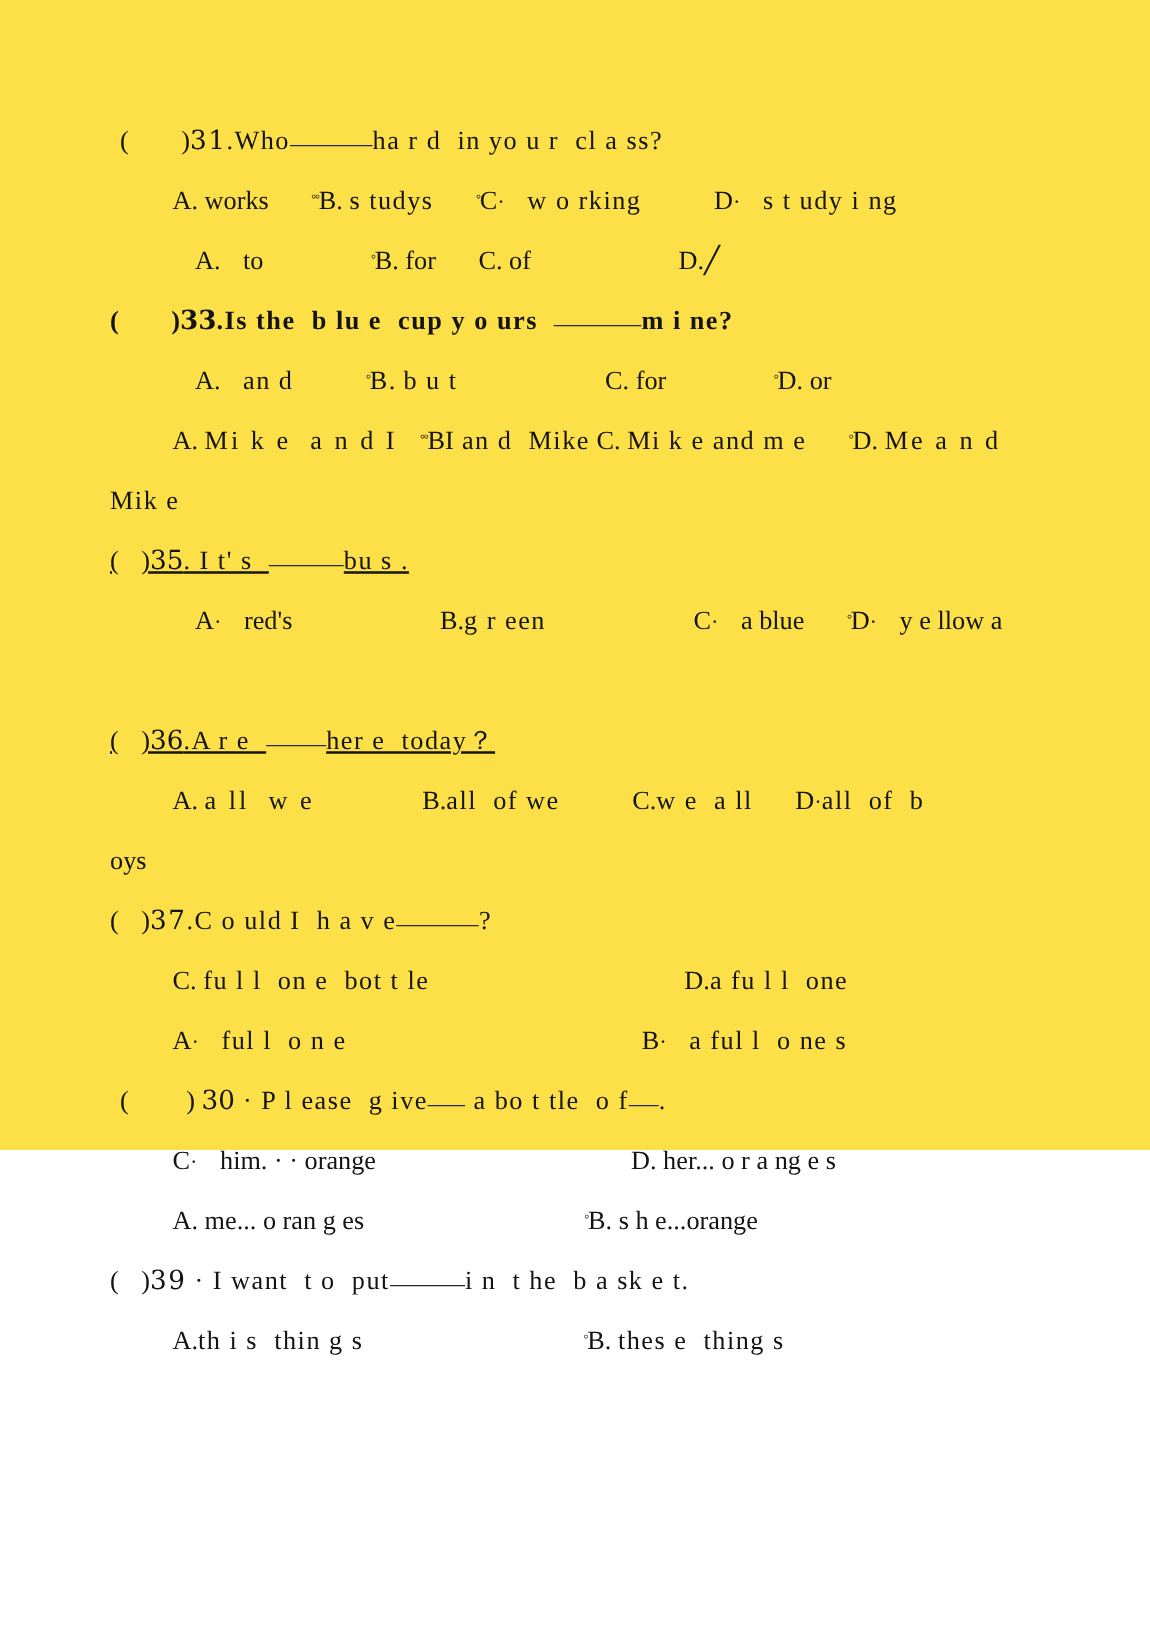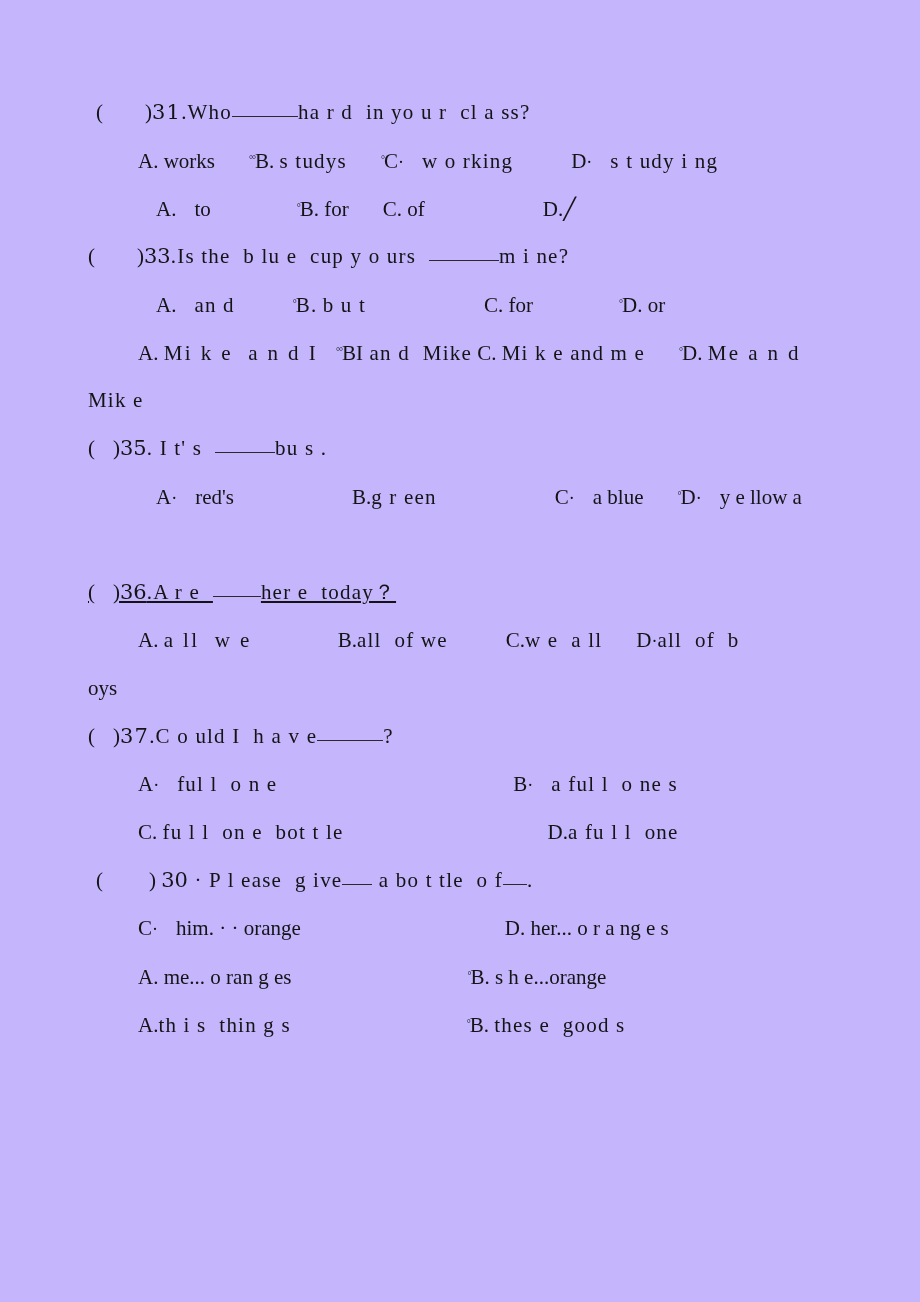--- a/index.html
+++ b/index.html
@@ -14,22 +14,22 @@
     position: relative;
     font-family: "Liberation Serif", "DejaVu Serif", serif;
     color: #111111;
     overflow: hidden;
   }
   .page {
     position: absolute;
     left: 0;
     top: 0;
     width: 920px;
-    height: 1302px;
-    background: #c4b5fd;
+    height: 920px;
+    background: #fde047;
   }
   .content {
     position: absolute;
     left: 88px;
     top: 88px;
     width: 800px;
   }
 
   
   .line {
@@ -106,50 +106,51 @@
 <div class="page">
   <div class="content">
 
     <div class="line q-line"><span>(</span><span class="paren-gap"></span><span>)</span><span class="qnum sp1">31</span><span class="sp1">.Who</span><span class="blank w66"></span><span class="sp1">ha r d  in yo u r  cl a ss?</span></div>
 
     <div class="line opt-line"><span><span>A.</span> <span>works</span></span><span class="tabmd"></span><span><span class="deg">°°</span><span>B.</span> <span class="sp1">s tudys</span></span><span class="tabmd"></span><span><span class="deg">°</span><span>C</span><span class="mdot">·</span><span class="tabsm"></span><span class="sp1">w o rking</span></span><span class="tablg"></span><span><span>D</span><span class="mdot">·</span><span class="tabsm"></span><span class="sp1">s t udy i ng</span></span></div>
 
 
     <div class="line opt-line"><span class="tabsm"></span><span><span>A.</span><span class="tabsm"></span><span>to</span></span><span class="tabxl"></span><span><span class="deg">°</span><span>B.</span> <span>for</span></span><span class="tabmd"></span><span><span>C.</span> <span>of</span></span><span class="tabxxl"></span><span><span>D.</span><span>╱</span></span></div>
 
-    <div class="line q-line" style="padding-left:0;"><span>(</span><span class="paren-gap"></span><span>)</span><span class="qnum">33</span><span class="sp1">.Is the  b lu e  cup y o urs  </span><span class="blank w70"></span><span class="sp1">m i ne?</span></div>
+    <div class="line q-line" style="padding-left:0;font-weight:bold;"><span>(</span><span class="paren-gap"></span><span>)</span><span class="qnum">33</span><span class="sp1">.Is the  b lu e  cup y o urs  </span><span class="blank w70"></span><span class="sp1">m i ne?</span></div>
 
     <div class="line opt-line"><span class="tabsm"></span><span><span>A.</span><span class="tabsm"></span><span class="sp1">an d</span></span><span class="tablg"></span><span><span class="deg">°</span><span class="sp1">B.</span> <span class="sp1">b u t</span></span><span class="tabxxl"></span><span><span>C.</span> <span>for</span></span><span class="tabxl"></span><span><span class="deg">°</span><span>D.</span> <span>or</span></span></div>
 
 
     <div class="line opt-line"><span><span>A.</span> <span class="sp2">Mi k e  a n d I</span></span><span class="tabsm"></span><span><span class="deg">°°</span><span>BI</span><span class="sp1"> an d  Mike</span></span> <span><span>C.</span> <span class="sp1">Mi k e and m e</span></span><span class="tabmd"></span><span><span class="deg">°</span><span>D.</span> <span class="sp2">Me a n d</span></span></div>
 
     <div class="line cont-line" style="padding-left:0;"><span class="sp1">Mik e</span></div>
 
-    <div class="line q-line" style="padding-left:0;"><span>(</span><span class="paren-gap narrow"></span><span>)</span><span class="qnum">35</span><span class="sp1">. I t' s  </span><span class="blank w60"></span><span class="sp1">bu s .</span></div>
+    <div class="line q-line" style="padding-left:0;text-decoration:underline;"><span>(</span><span class="paren-gap narrow"></span><span>)</span><span class="qnum">35</span><span class="sp1">. I t' s  </span><span class="blank w60"></span><span class="sp1">bu s .</span></div>
 
     <div class="line opt-line"><span class="tabsm"></span><span><span>A</span><span class="mdot">·</span><span class="tabsm"></span><span>red's</span></span><span class="tabxxl"></span><span><span>B.</span><span class="sp1">g r een</span></span><span class="tabxxl"></span><span><span>C</span><span class="mdot">·</span><span class="tabsm"></span><span>a blue</span></span><span class="tabmd"></span><span><span class="deg">°</span><span>D</span><span class="mdot">·</span><span class="tabsm"></span><span>y e llow a</span></span></div>
 
     <div class="line gap-line"></div>
 
     <div class="line q-line" style="padding-left:0;text-decoration:underline;"><span>(</span><span class="paren-gap narrow"></span><span>)</span><span class="qnum">36</span><span class="sp1">.A r e  </span><span class="blank w48"></span><span class="sp1">her e  today？</span></div>
 
     <div class="line opt-line"><span><span>A.</span> <span class="sp2">a ll  w e</span></span><span class="tabxl"></span><span><span>B.</span><span class="sp1">all  of we</span></span><span class="tablg"></span><span><span>C.</span><span class="sp1">w e  a ll</span></span><span class="tabmd"></span><span><span>D</span><span class="mdot">·</span><span class="sp1">all  of  b</span></span></div>
 
     <div class="line cont-line" style="padding-left:0;"><span>oys</span></div>
 
     <div class="line q-line" style="padding-left:0;"><span>(</span><span class="paren-gap narrow"></span><span>)</span><span class="qnum sp1">37</span><span class="sp1">.C o uld I  h a v e</span><span class="blank w66"></span><span>?</span></div>
 
+    <div class="line opt-line"><span><span>C.</span> <span class="sp1">fu l l  on e  bot t le</span></span><span class="tabxxl"></span><span class="tabxl"></span><span><span>D.</span><span class="sp1">a fu l l  one</span></span></div>
+
     <div class="line opt-line"><span><span>A</span><span class="mdot">·</span><span class="tabsm"></span><span class="sp1">ful l  o n e</span></span><span class="tabxxl"></span><span class="tabxxl"></span><span><span>B</span><span class="mdot">·</span><span class="tabsm"></span><span class="sp1">a ful l  o ne s</span></span></div>
-
-    <div class="line opt-line"><span><span>C.</span> <span class="sp1">fu l l  on e  bot t le</span></span><span class="tabxxl"></span><span class="tabxl"></span><span><span>D.</span><span class="sp1">a fu l l  one</span></span></div>
 
     <div class="line q-line"><span>(</span><span class="paren-gap wide"></span><span>)</span> <span class="qnum">30</span><span class="sp1"> · P l ease  g ive</span><span class="blank w30"></span><span class="sp1"> a bo t tle  o f</span><span class="blank w24"></span><span>.</span></div>
 
     <div class="line opt-line"><span><span>C</span><span class="mdot">·</span><span class="tabsm"></span><span>him. · · orange</span></span><span class="tabxxl"></span><span class="tabxl"></span><span><span>D.</span> <span>her... o r a ng e s</span></span></div>
 
     <div class="line opt-line"><span><span>A.</span> <span>me... o ran g es</span></span><span class="tabxxl"></span><span class="tablg"></span><span><span class="deg">°</span><span>B.</span> <span>s h e...orange</span></span></div>
 
+    <div class="line q-line" style="padding-left:0;"><span>(</span><span class="paren-gap narrow"></span><span>)</span><span class="qnum sp1">39</span><span class="sp1"> · I want  t o  put</span><span class="blank w60"></span><span class="sp1">i n  t he  b a sk e t.</span></div>
 
-    <div class="line opt-line"><span><span>A.</span><span class="sp1">th i s  thin g s</span></span><span class="tabxxl"></span><span class="tablg"></span><span><span class="deg">°</span><span>B.</span> <span class="sp1">thes e  good s</span></span></div>
+    <div class="line opt-line"><span><span>A.</span><span class="sp1">th i s  thin g s</span></span><span class="tabxxl"></span><span class="tablg"></span><span><span class="deg">°</span><span>B.</span> <span class="sp1">thes e  thing s</span></span></div>
 
   </div>
 </div>
 
 </body></html>

